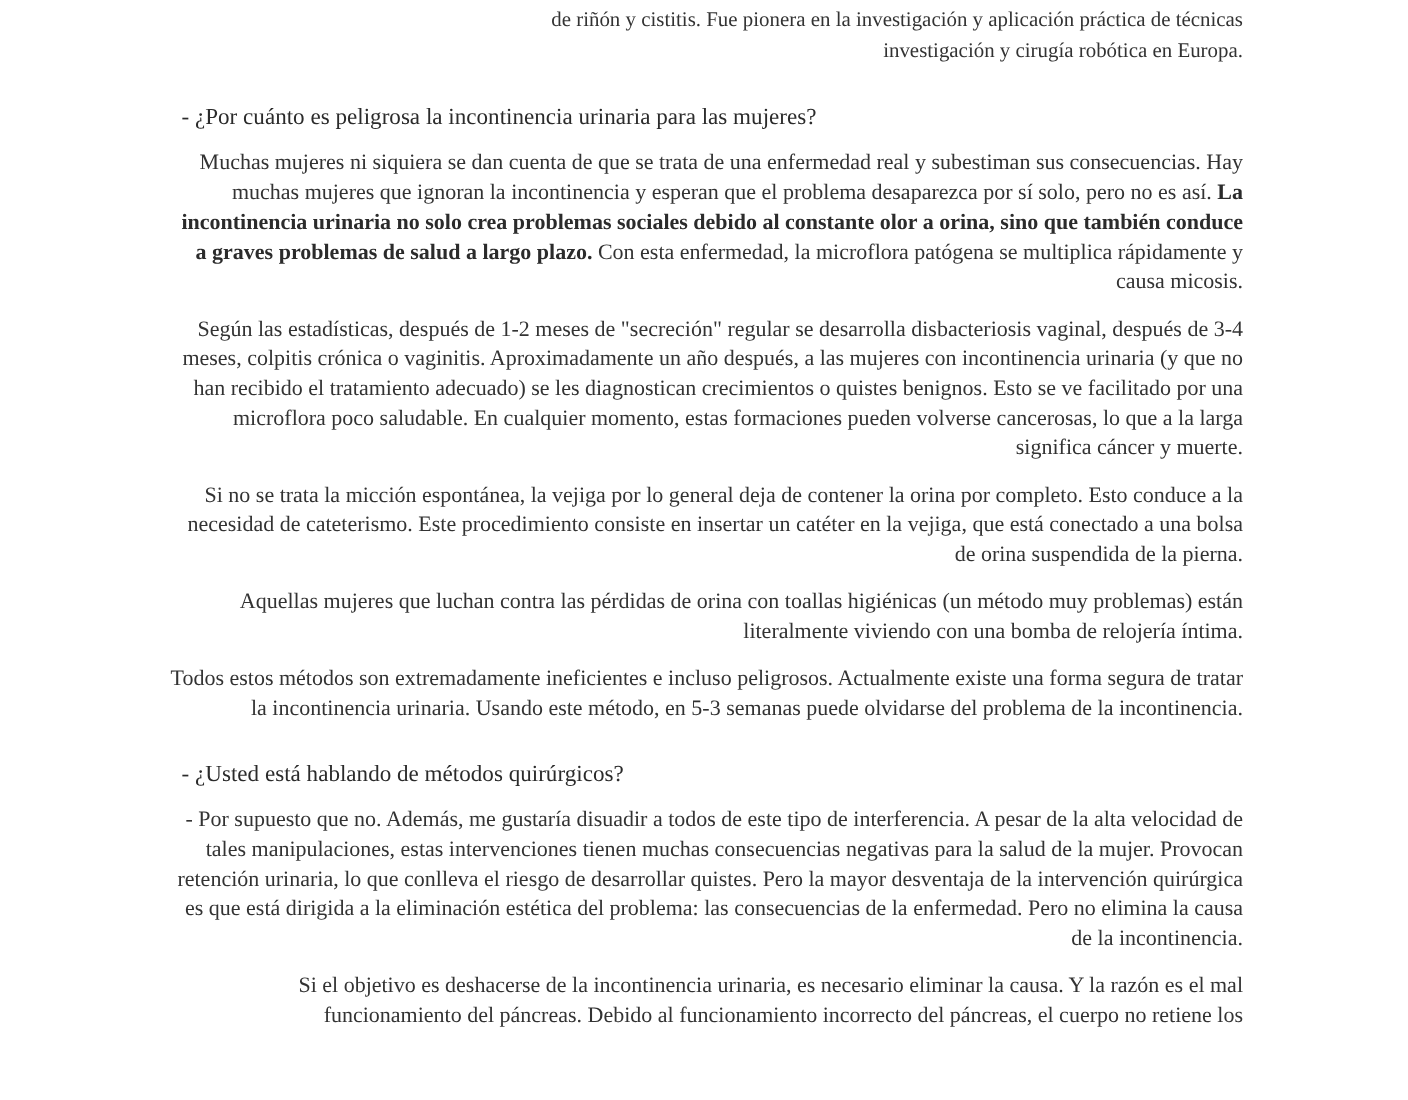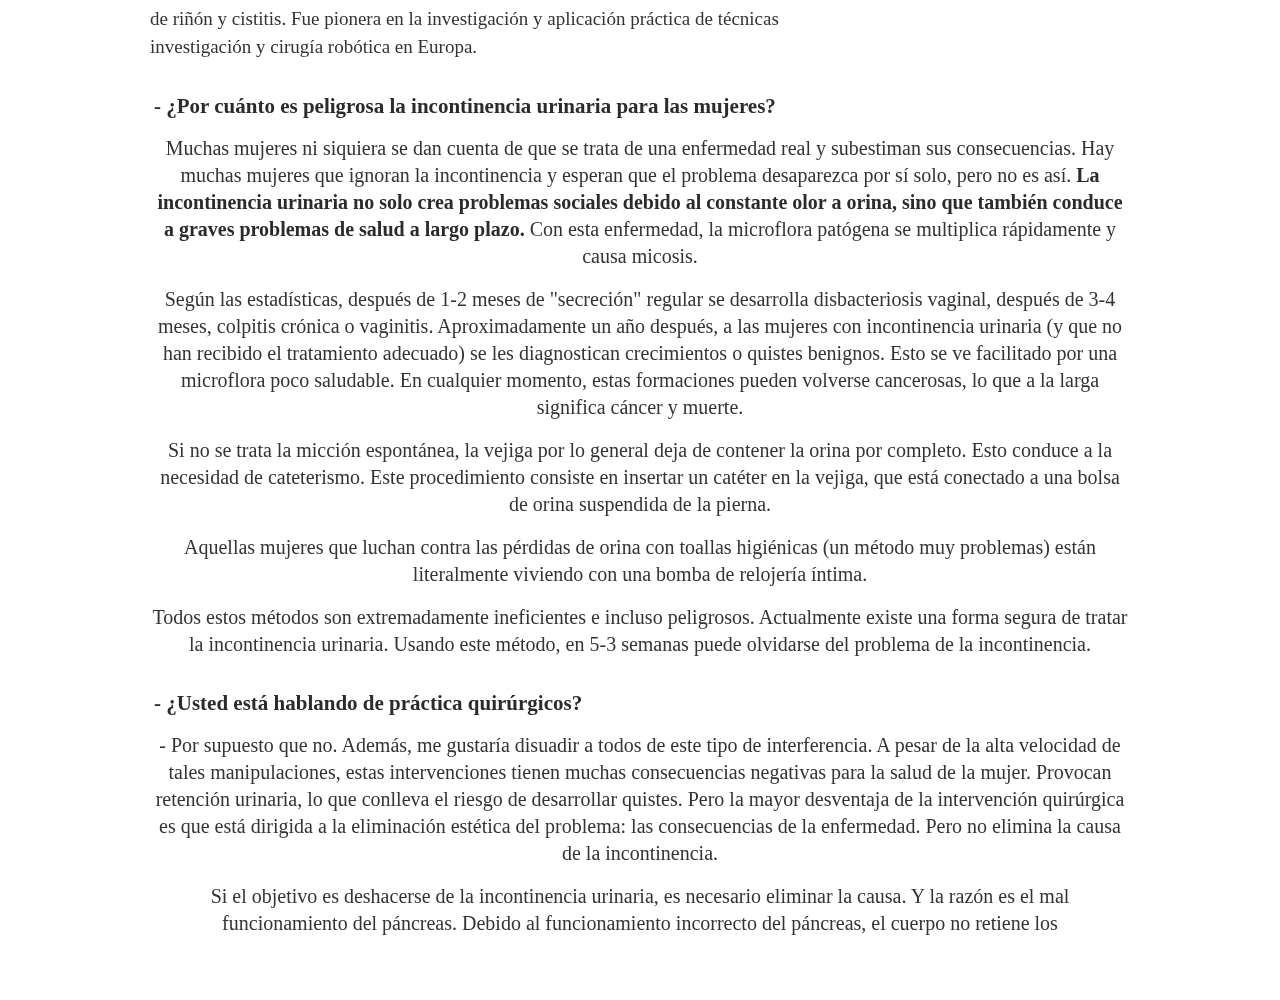--- a/index.html
+++ b/index.html
@@ -13,40 +13,40 @@
     background: #ffffff;
     color: #333333;
     font-family: "Liberation Serif", "DejaVu Serif", serif;
   }
   .page {
     width: 980px;
     margin: 0 auto;
     padding-top: 5px;
   }
   .caption {
-    text-align: left;
+    text-align: right;
     font-size: 19px;
     line-height: 28px;
     color: #333333;
   }
   .caption div {
     margin: 0;
   }
   h2.question {
     font-size: 21px;
-    font-weight: bold;
+    font-weight: normal;
     line-height: 26px;
-    margin: 32px 0 14px 4px;
+    margin: 32px 0 14px 15px;
     color: #2b2b2b;
   }
   p.body-par {
     font-size: 20px;
     line-height: 27px;
     margin: 16px 0;
-    text-align: center;
+    text-align: right;
   }
   p.body-par strong {
     font-weight: bold;
     color: #2b2b2b;
   }
 </style>
 </head>
 <body>
 
 <div class="page">
@@ -61,20 +61,20 @@
   <p class="body-par"><span>Muchas mujeres ni siquiera se dan cuenta de que se trata de una enfermedad real y subestiman sus consecuencias. Hay muchas mujeres que ignoran la incontinencia y esperan que el problema desaparezca por sí solo, pero no es así. </span><strong>La incontinencia urinaria no solo crea problemas sociales debido al constante olor a orina, sino que también conduce a graves problemas de salud a largo plazo.</strong><span> Con esta enfermedad, la microflora patógena se multiplica rápidamente y causa micosis.</span></p>
 
   <p class="body-par">Según las estadísticas, después de 1-2 meses de "secreción" regular se desarrolla disbacteriosis vaginal, después de 3-4 meses, colpitis crónica o vaginitis. Aproximadamente un año después, a las mujeres con incontinencia urinaria (y que no han recibido el tratamiento adecuado) se les diagnostican crecimientos o quistes benignos. Esto se ve facilitado por una microflora poco saludable. En cualquier momento, estas formaciones pueden volverse cancerosas, lo que a la larga significa cáncer y muerte.</p>
 
   <p class="body-par">Si no se trata la micción espontánea, la vejiga por lo general deja de contener la orina por completo. Esto conduce a la necesidad de cateterismo. Este procedimiento consiste en insertar un catéter en la vejiga, que está conectado a una bolsa de orina suspendida de la pierna.</p>
 
   <p class="body-par">Aquellas mujeres que luchan contra las pérdidas de orina con toallas higiénicas (un método muy problemas) están literalmente viviendo con una bomba de relojería íntima.</p>
 
   <p class="body-par">Todos estos métodos son extremadamente ineficientes e incluso peligrosos. Actualmente existe una forma segura de tratar la incontinencia urinaria. Usando este método, en 5-3 semanas puede olvidarse del problema de la incontinencia.</p>
 
-  <h2 class="question">- ¿Usted está hablando de práctica quirúrgicos?</h2>
+  <h2 class="question">- ¿Usted está hablando de métodos quirúrgicos?</h2>
 
   <p class="body-par">- Por supuesto que no. Además, me gustaría disuadir a todos de este tipo de interferencia. A pesar de la alta velocidad de tales manipulaciones, estas intervenciones tienen muchas consecuencias negativas para la salud de la mujer. Provocan retención urinaria, lo que conlleva el riesgo de desarrollar quistes. Pero la mayor desventaja de la intervención quirúrgica es que está dirigida a la eliminación estética del problema: las consecuencias de la enfermedad. Pero no elimina la causa de la incontinencia.</p>
 
 
   <p class="body-par">Si el objetivo es deshacerse de la incontinencia urinaria, es necesario eliminar la causa. Y la razón es el mal funcionamiento del páncreas. Debido al funcionamiento incorrecto del páncreas, el cuerpo no retiene los</p>
 
 </div>
 
 </body></html>

